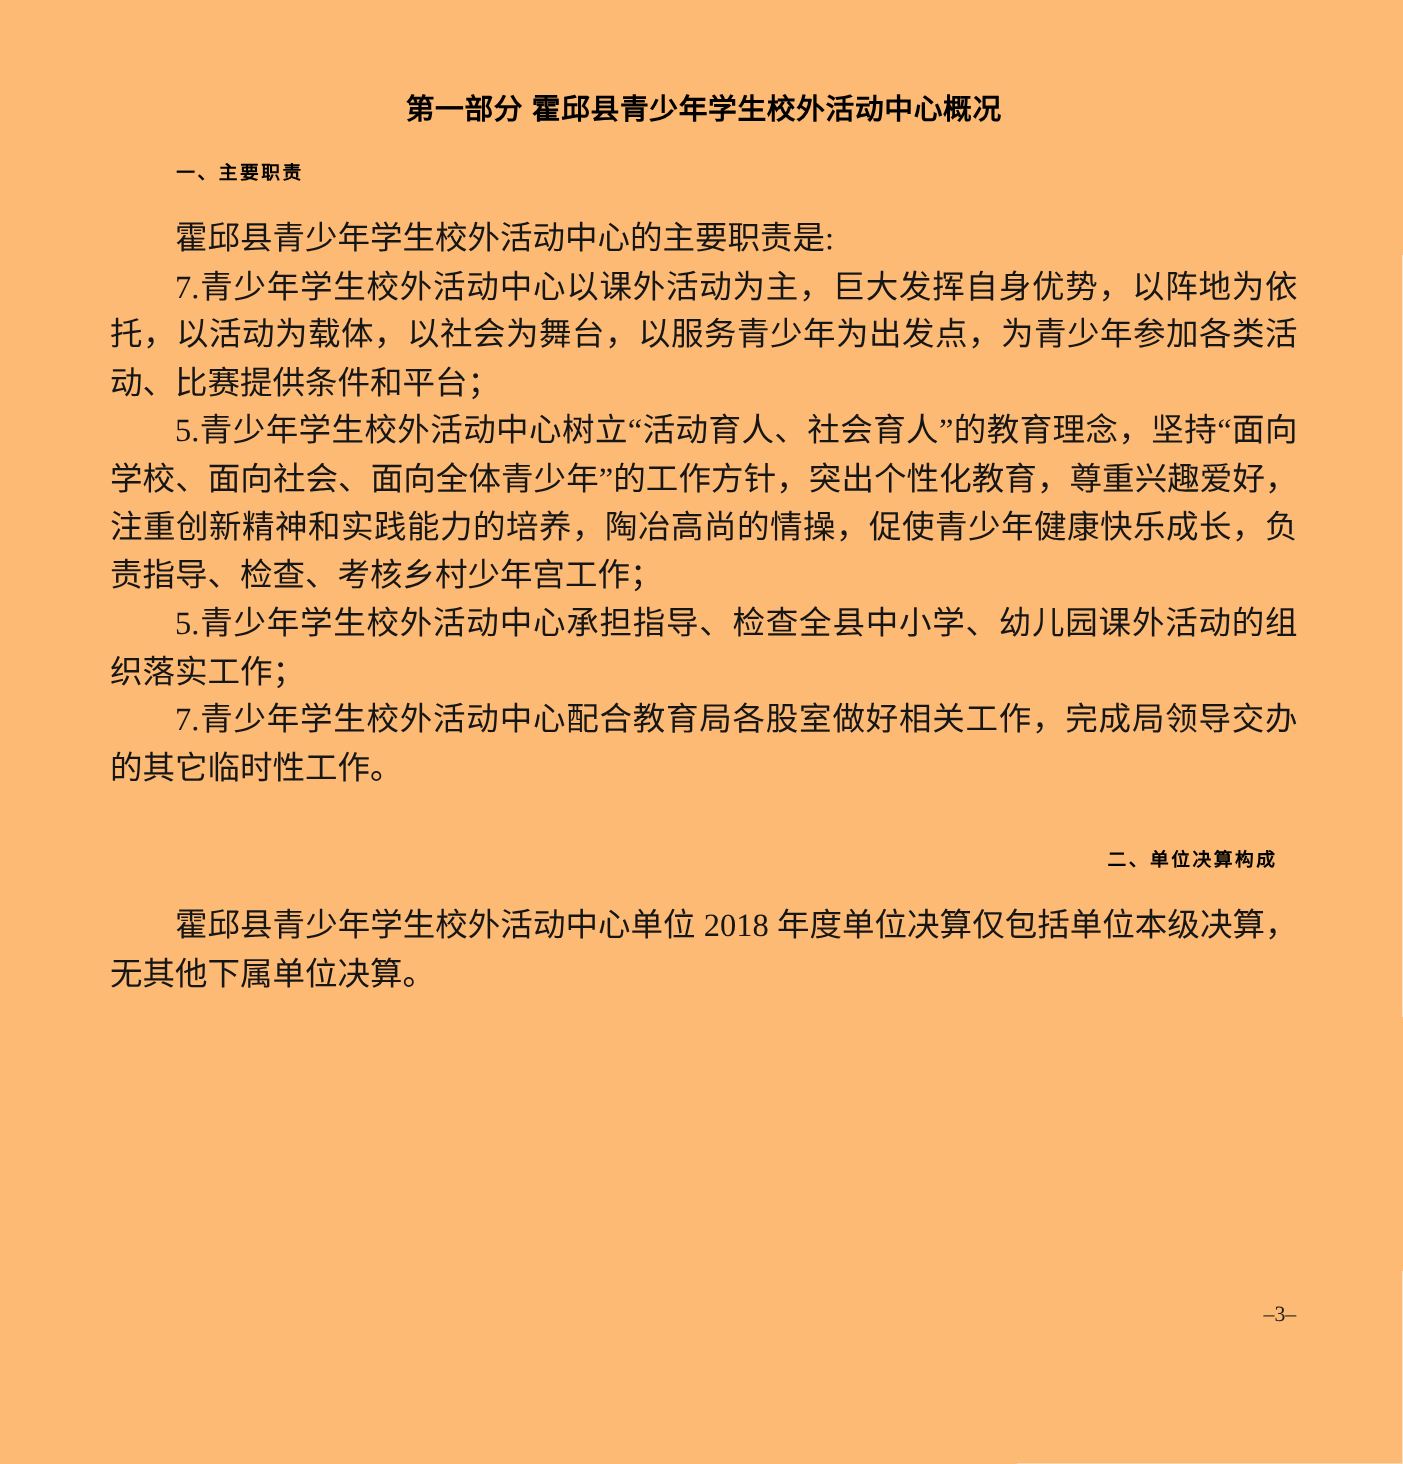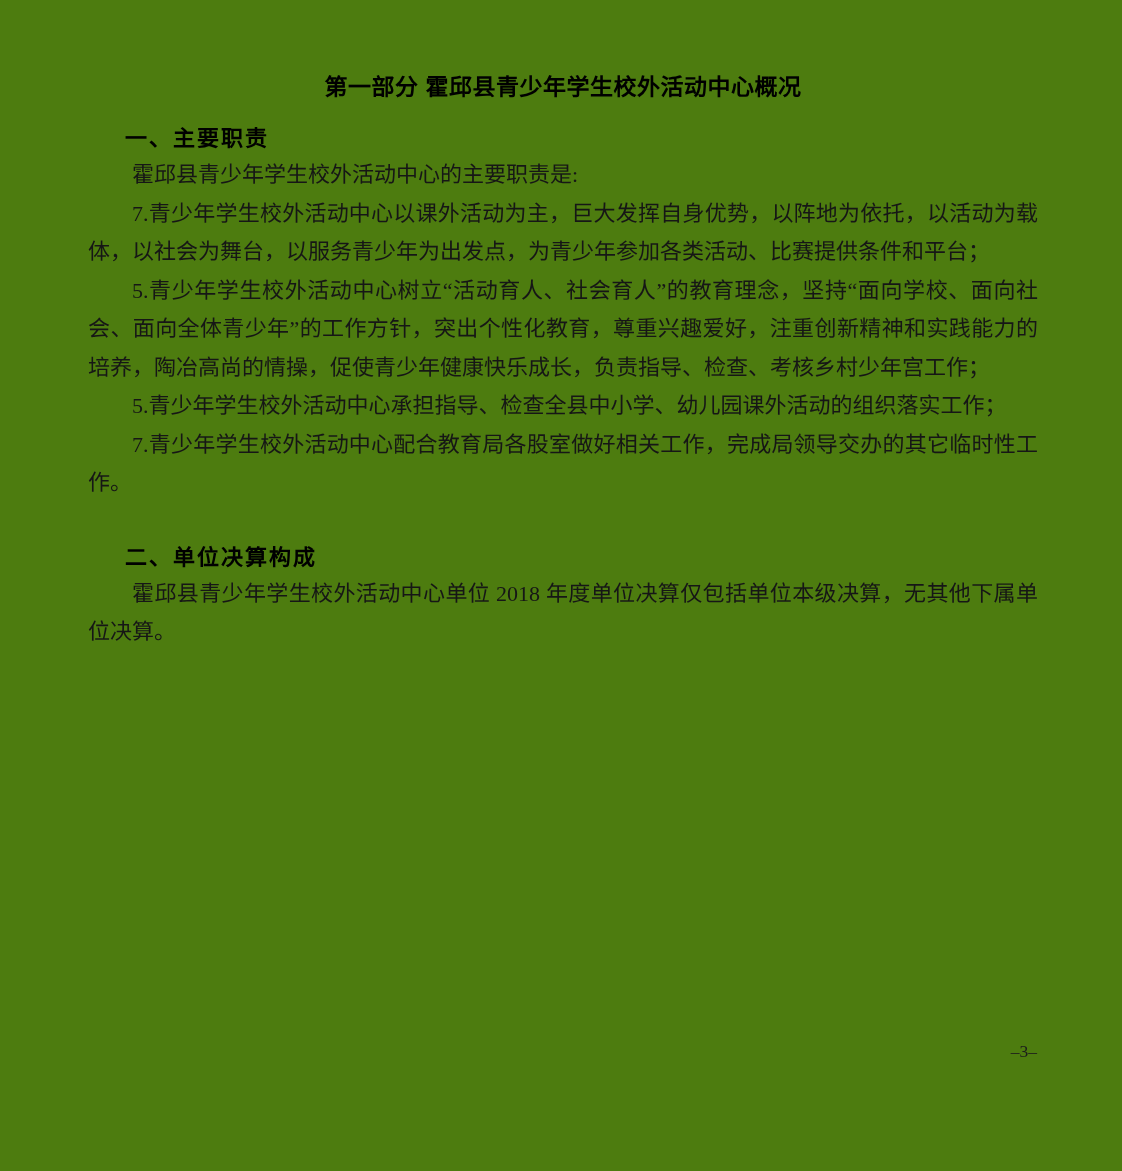--- a/index.html
+++ b/index.html
@@ -4,55 +4,56 @@
 <style>
   html, body {
     margin: 0;
     padding: 0;
     background: #ffffff;
   }
   .page {
     position: relative;
     width: 1122px;
     height: 1171px;
-    background: #4d7c0f;
+    background: #fdba74;
     color: #161616;
     font-family: "Liberation Serif", "DejaVu Serif", serif;
     overflow: hidden;
     box-sizing: border-box;
   }
   .content {
     padding: 72px 84px 0 88px;
   }
   .doc-title {
     margin: 0 0 20px 0;
     text-align: center;
     font-family: "Liberation Sans", "DejaVu Sans", sans-serif;
     font-weight: bold;
     font-size: 23px;
     line-height: 30px;
     color: #000000;
     letter-spacing: 0.5px;
   }
   .section-heading {
-    margin: 0;
+    margin: 16px;
     font-family: "Liberation Sans", "DejaVu Sans", sans-serif;
     font-weight: bold;
-    font-size: 22px;
+    font-size: 15px;
     line-height: 34px;
     color: #000000;
     text-indent: 37px;
     letter-spacing: 2px;
   }
   .section-2 .section-heading {
     margin-top: 38px;
+    text-align: right;
   }
   .body-para {
     margin: 0;
-    font-size: 22px;
+    font-size: 26px;
     line-height: 38.5px;
     text-align: justify;
     text-justify: inter-character;
     text-indent: 2em;
     color: #161616;
     word-break: break-all;
   }
   .page-number {
     position: absolute;
     top: 1041px;

